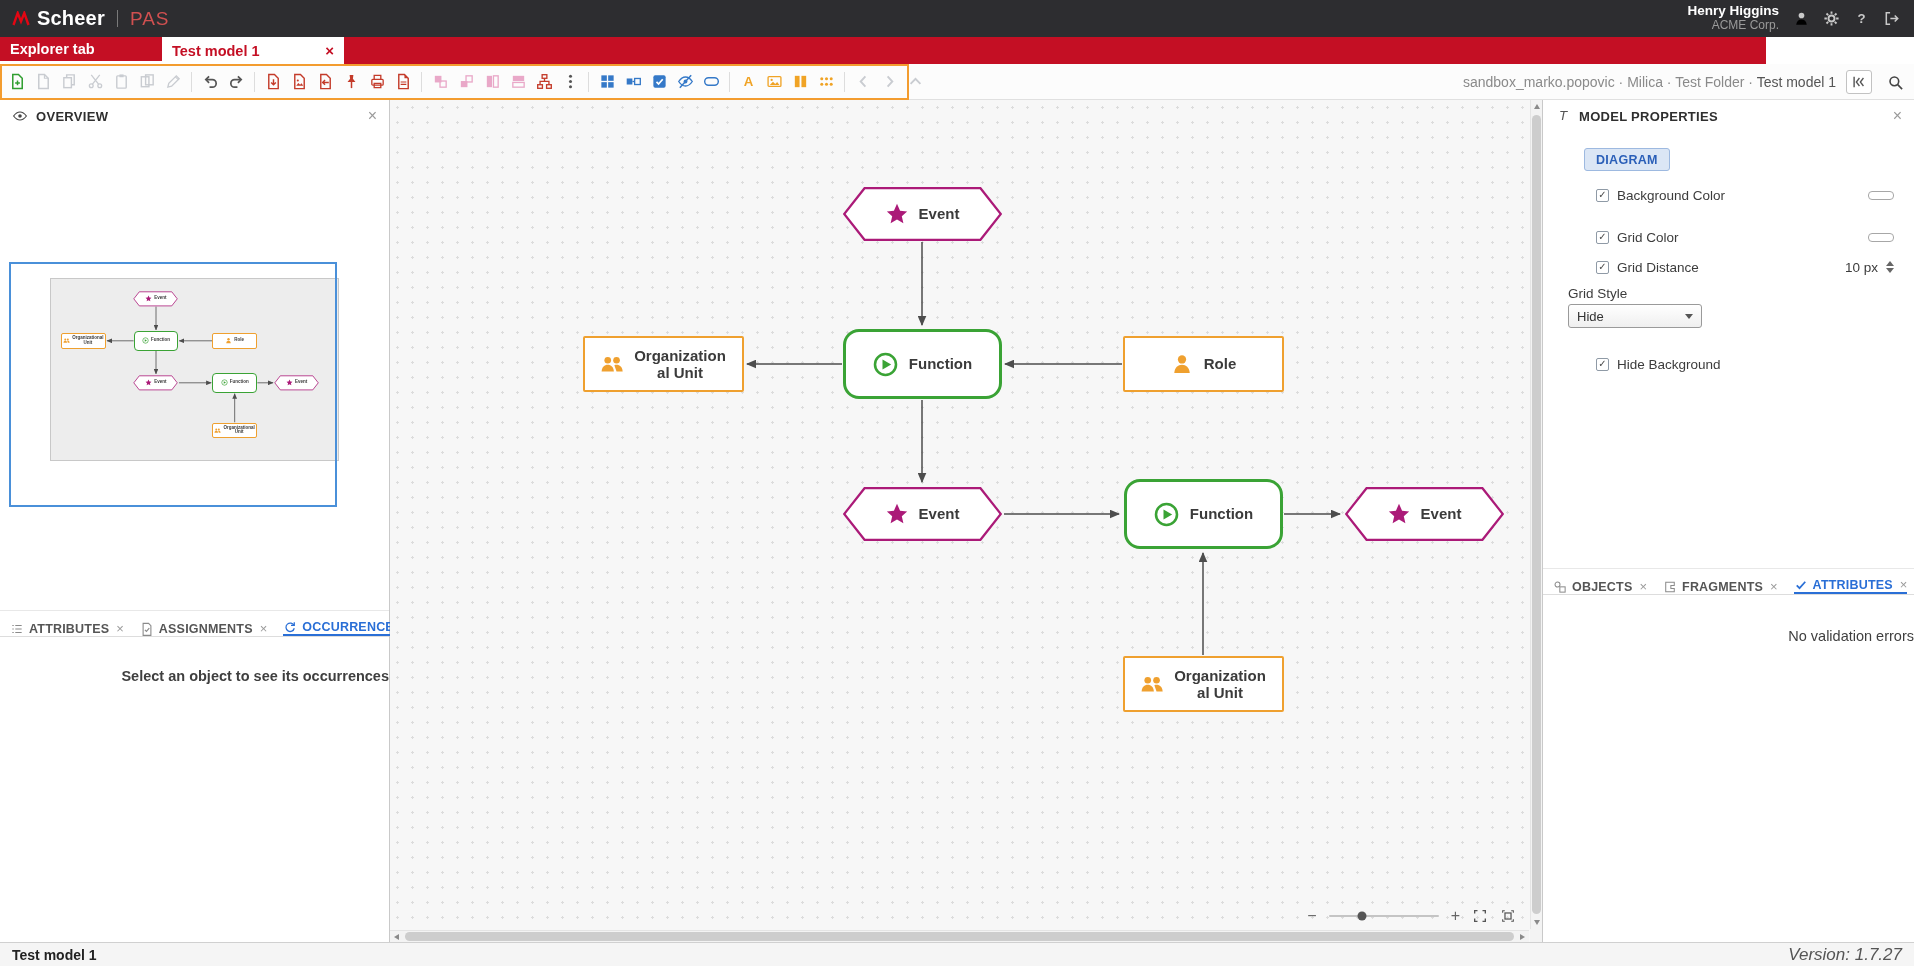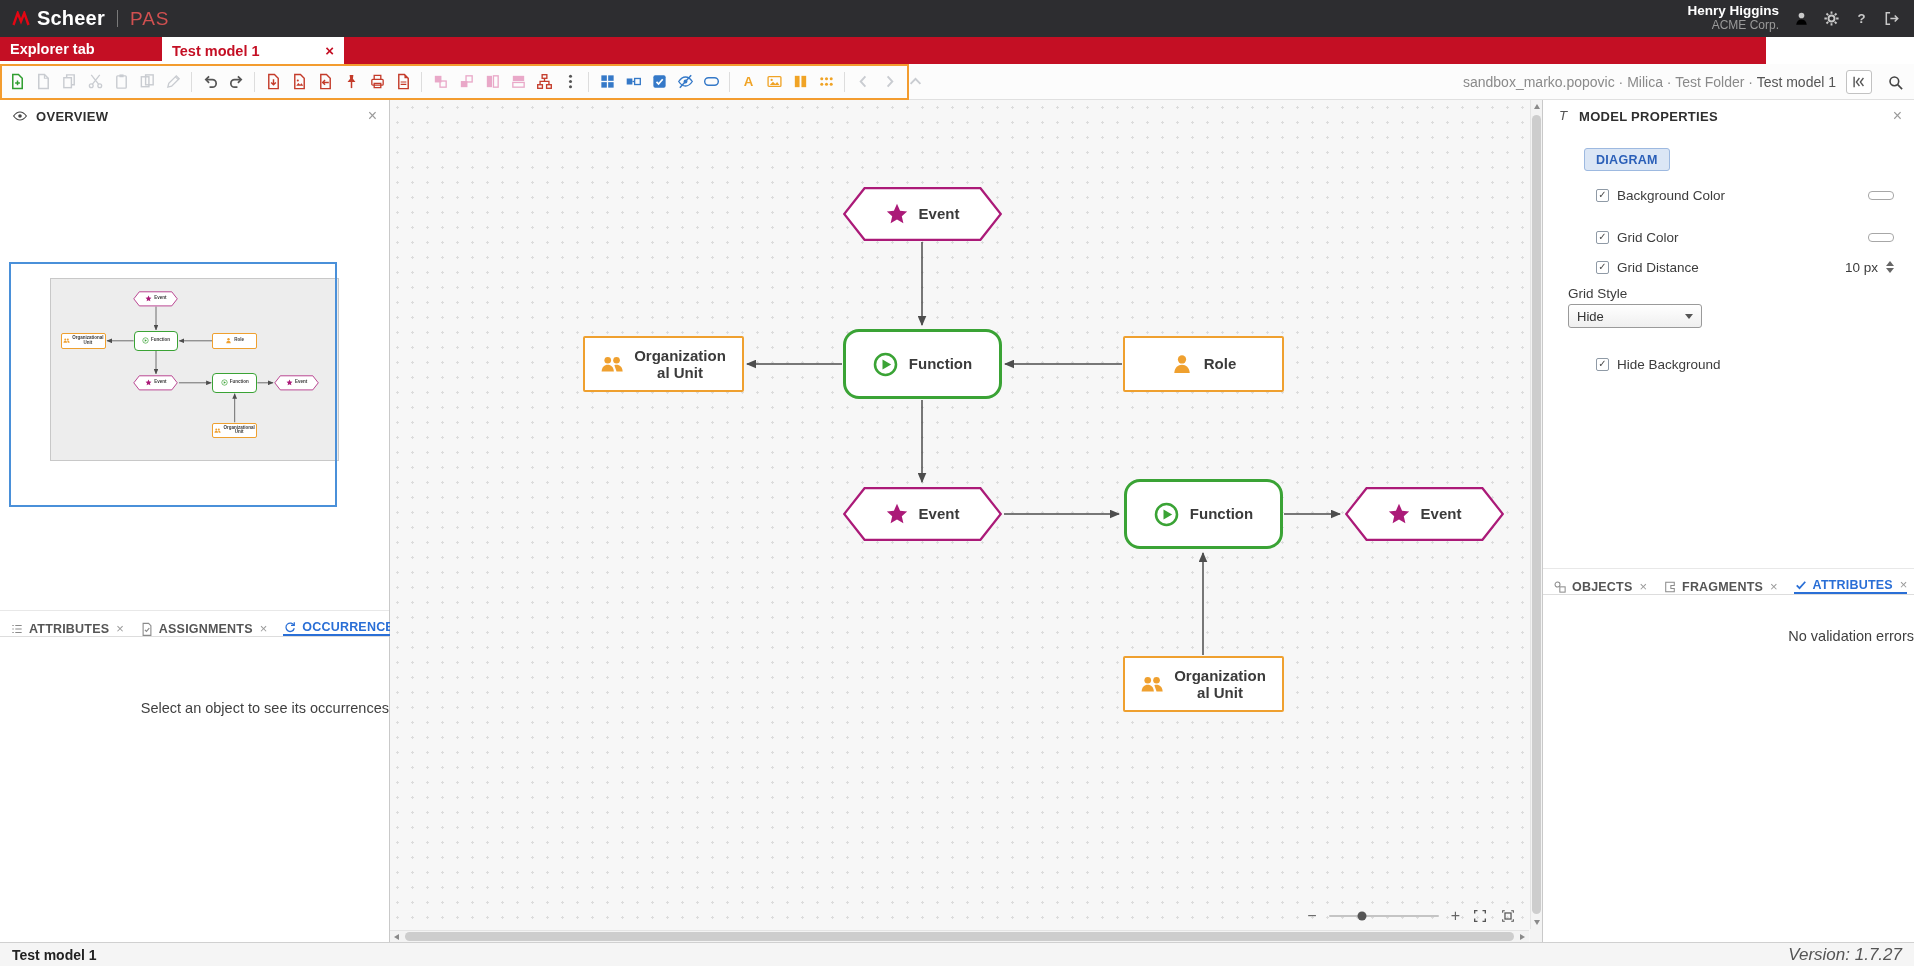--- a/index.html
+++ b/index.html
@@ -56,21 +56,21 @@
 
   .side-tabs { position:absolute; left:0; right:0; height:27px; display:flex; align-items:center; gap:16px; padding-left:10px; border-top:1px solid #e8e8e8; border-bottom:1px solid #ddd; background:#fff; }
   .left-panel .side-tabs { top:510px; }
   .right-panel .side-tabs { top:468px; }
   .ptab { display:flex; align-items:flex-end; gap:5px; height:100%; cursor:pointer; position:relative; }
   .ptab-label { font-size:12.5px; font-weight:700; color:#555; letter-spacing:.2px; }
   .ptab.active .ptab-label { color:#2a6fd6; }
   .ptab.active { border-bottom:2px solid #2a6fd6; }
   .ptab-close { font-size:13px; color:#9a9a9a; margin-left:2px; }
   .panel-hint { position:absolute; left:0; right:0; text-align:right; font-size:14.5px; color:#3f3f3f; }
-  .left-panel .panel-hint { top:600px; }
+  .left-panel .panel-hint { top:568px;font-weight:bold; }
   .right-panel .panel-hint { top:528px; }
 
   
   .diagram-btn { position:absolute; left:41px; top:48px; height:23px; padding:0 11px; font-size:12.5px; font-weight:bold; color:#2b5fb8; background:#dbe6f5; border:1px solid #9db9e0; border-radius:3px; cursor:pointer; letter-spacing:.3px; font-family:inherit; }
   .prop-row { position:absolute; left:33px; right:20px; height:18px; display:flex; align-items:center; gap:8px;padding-left:20px; }
   .prop-label { font-size:13.5px; color:#3c3c3c; }
   .cb { width:13px; height:13px; border:1px solid #8f9aa6; border-radius:2px; background:#fff; display:inline-flex; align-items:center; justify-content:center; flex:none; cursor:pointer; }
   .cb::after { content:"✓"; font-size:10px; color:#4a4a4a; line-height:1; }
   .swatch { margin-left:auto; width:26px; height:9px; border:1px solid #a7a7a7; border-radius:4px; background:#fff; cursor:pointer; }
   .dist-value { margin-left:auto; font-size:13.5px; color:#3c3c3c; }

